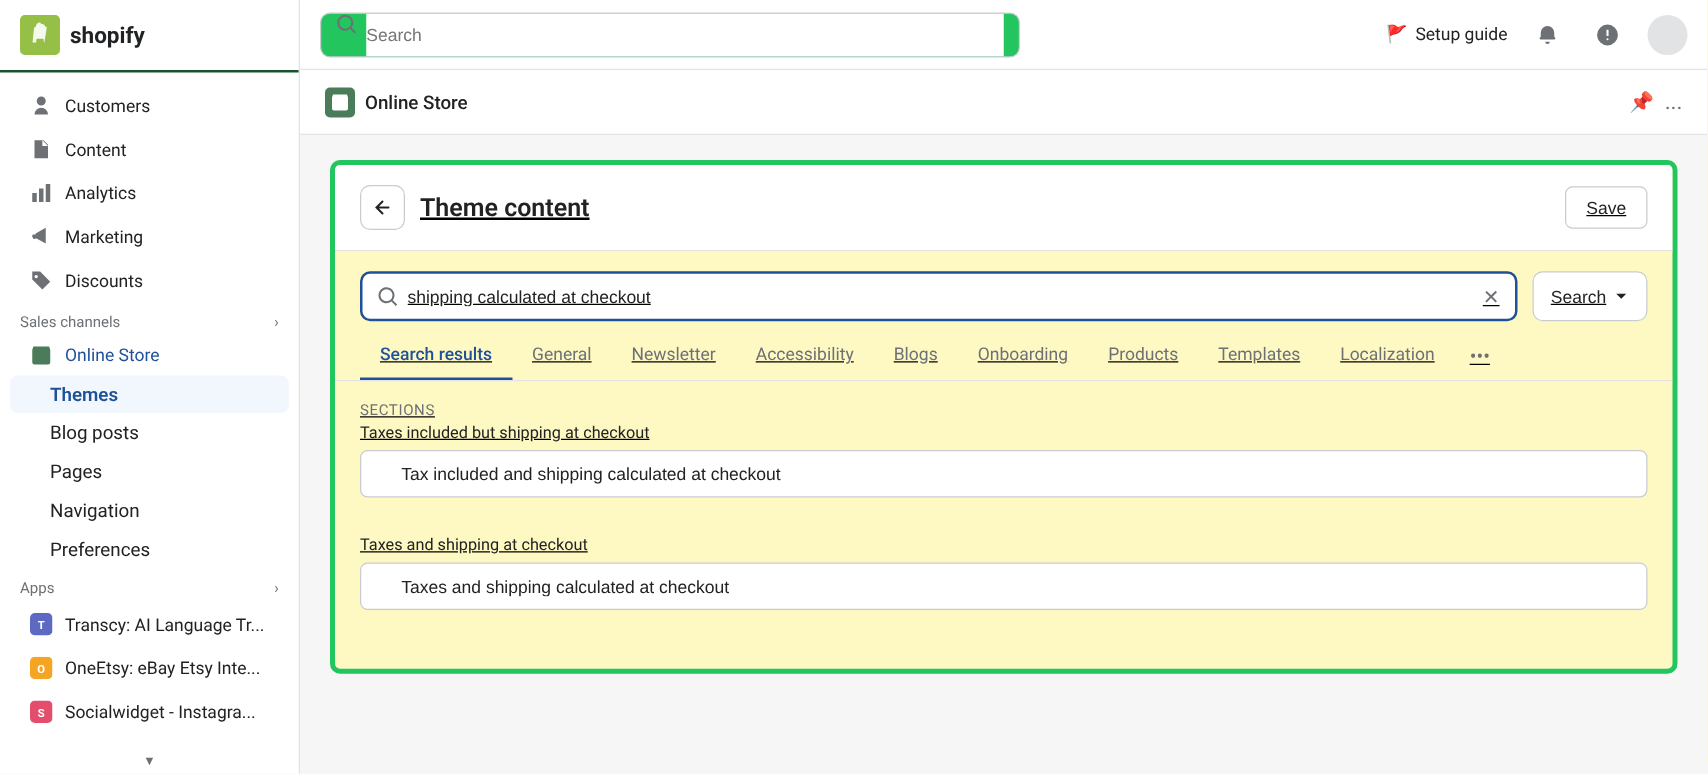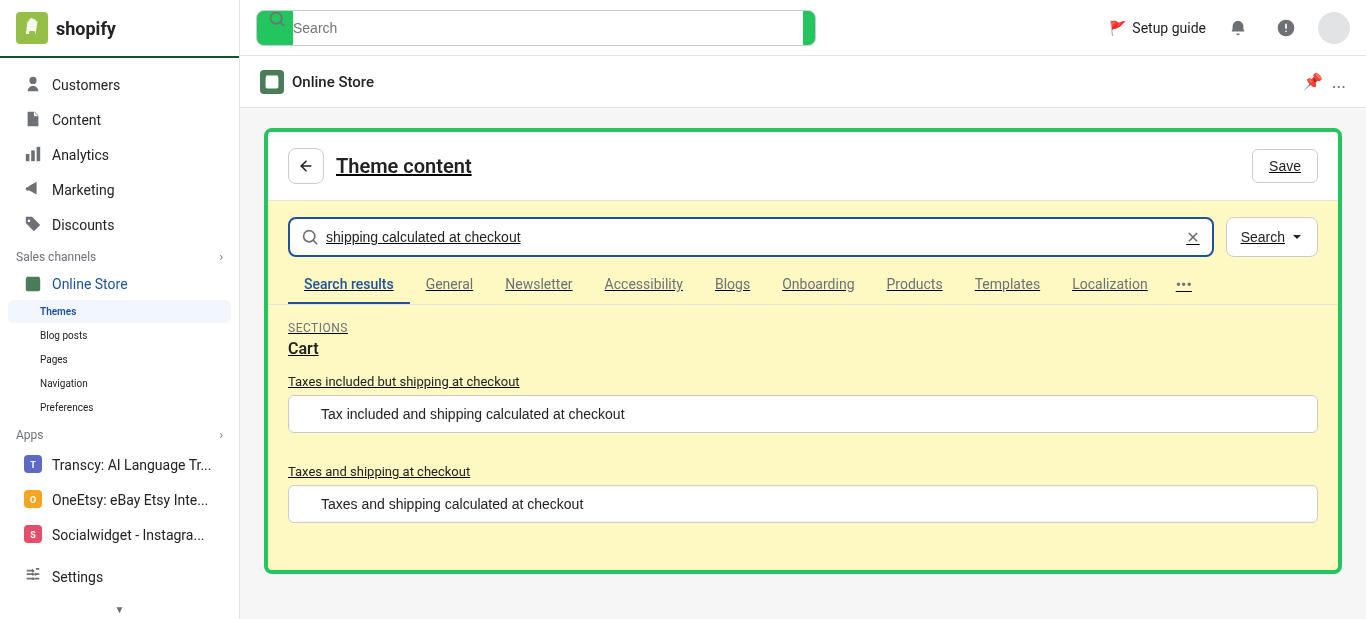--- a/index.html
+++ b/index.html
@@ -52,21 +52,21 @@
       align-items: center;
       justify-content: space-between;
     }
     .sidebar-section-label .chevron { font-size: 12px; color: #6d7175; }
     .sidebar-sub-item {
       display: flex;
       align-items: center;
       padding: 6px 16px 6px 32px;
       cursor: pointer;
       color: #202223;
-      font-size: 10px;
+      font-size: 15px;
       border-radius: 6px;
       margin: 1px 8px;
     }
     .sidebar-sub-item.active {
       background: #f2f7fe;
       color: #1f5199;
       font-weight: 600;
     }
     .sidebar-parent-item {
       display: flex;
@@ -576,21 +576,20 @@
           <div class="tab">Blogs</div>
           <div class="tab">Onboarding</div>
           <div class="tab">Products</div>
           <div class="tab">Templates</div>
           <div class="tab">Localization</div>
           <div class="tabs-more">•••</div>
         </div>
 
         <div class="results-area">
           <div class="section-label">Sections</div>
-          <div class="section-name">Cart</div>
 
           <div class="field-group">
             <div class="field-label">Taxes included but shipping at checkout</div>
             <input class="field-input" type="text" value="Tax included and shipping calculated at checkout" style="">
           </div>
 
           <div class="field-group">
             <div class="field-label">Taxes and shipping at checkout</div>
             <input class="field-input" type="text" value="Taxes and shipping calculated at checkout" style="">
           </div>

